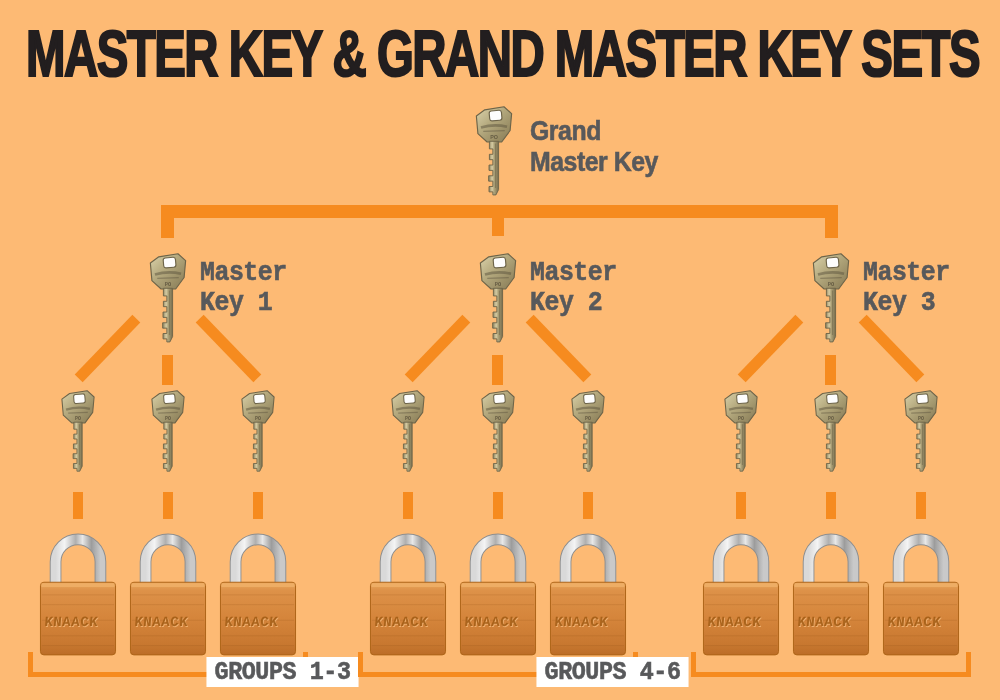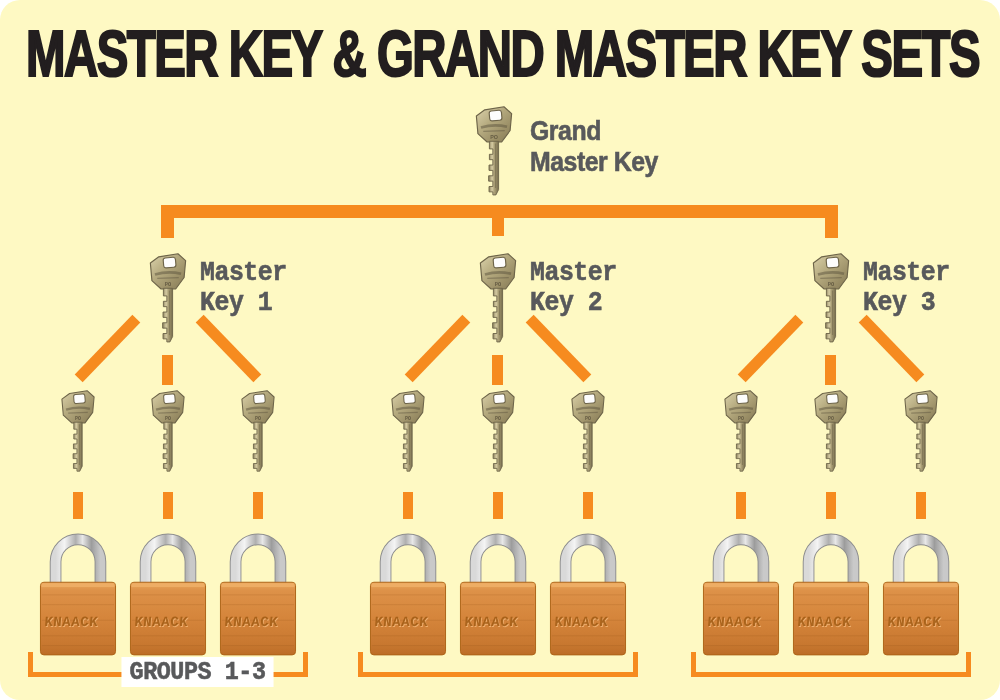--- a/index.html
+++ b/index.html
@@ -1,21 +1,21 @@
 <!DOCTYPE html>
 <html><head>
 <meta charset="utf-8">
 <style>
   * { margin:0; padding:0; box-sizing:border-box; }
   html,body { width:1000px; height:700px; }
   body {
     position:relative; overflow:hidden; background:#ffffff;
     font-family:"Liberation Sans", sans-serif;
   }
-  .stage { position:absolute; left:0; top:0; width:1000px; height:700px; background:#fef9c3;border-radius:20px; }
+  .stage { position:absolute; left:0; top:0; width:1000px; height:700px; background:#fdba74; }
 
   .title {
     position:absolute; left:26px; top:22px; white-space:nowrap;
     font-size:64px; font-weight:700; line-height:1; color:#221E1F;
     letter-spacing:-2px; transform:scaleX(.74); transform-origin:left top;
     -webkit-text-stroke:2.2px #221E1F;
   }
 
   .orange { background:#F68B1F; }
 
@@ -52,21 +52,21 @@
 
   .pdash { position:absolute; top:244px; width:10px; height:27px; }
   .pd1 { left:45px; } .pd2 { left:135px; } .pd3 { left:225px; }
 
   .plock { position:absolute; top:277px; width:78px; height:133px; }
   .pl1 { left:11px; } .pl2 { left:101px; } .pl3 { left:191px; }
 
   .tick  { position:absolute; top:404px; width:5px; height:25px; }
   .tickL { left:0; } .tickR { left:275px; }
   .bline { position:absolute; left:0; top:424px; width:280px; height:5px; }
-  .glabel { position:absolute; left:0; top:409px; width:339px; text-align:center; }
+  .glabel { position:absolute; left:0; top:409px; width:339px; text-align:right; }
   .glabel span {
     display:inline-block; background:#fff; padding:0 9px;
     font-size:26px; font-weight:700; color:#58595B; line-height:30px;
     letter-spacing:-.5px; transform:scaleX(.9); -webkit-text-stroke:.6px #58595B;
   }
 </style>
 </head>
 <body>
 
 <svg width="0" height="0" style="position:absolute" aria-hidden="true">
@@ -220,20 +220,23 @@
       </svg>
     <svg class="plock pl2" viewBox="0 0 80 133">
         <use href="#locksym"></use>
       </svg>
     <svg class="plock pl3" viewBox="0 0 80 133">
         <use href="#locksym"></use>
       </svg>
     <div class="tick tickL orange"></div>
     <div class="bline orange"></div>
     <div class="tick tickR orange"></div>
+    <div class="glabel">
+      <span>GROUPS 4-6</span>
+    </div>
   </div>
 
   <div class="cluster cl3">
     <svg class="mkey" viewBox="0 0 60 120">
         <use href="#keysym"></use>
       </svg>
     <div class="mlabel">
       <div>Master</div>
       <div>Key 3</div>
     </div>

